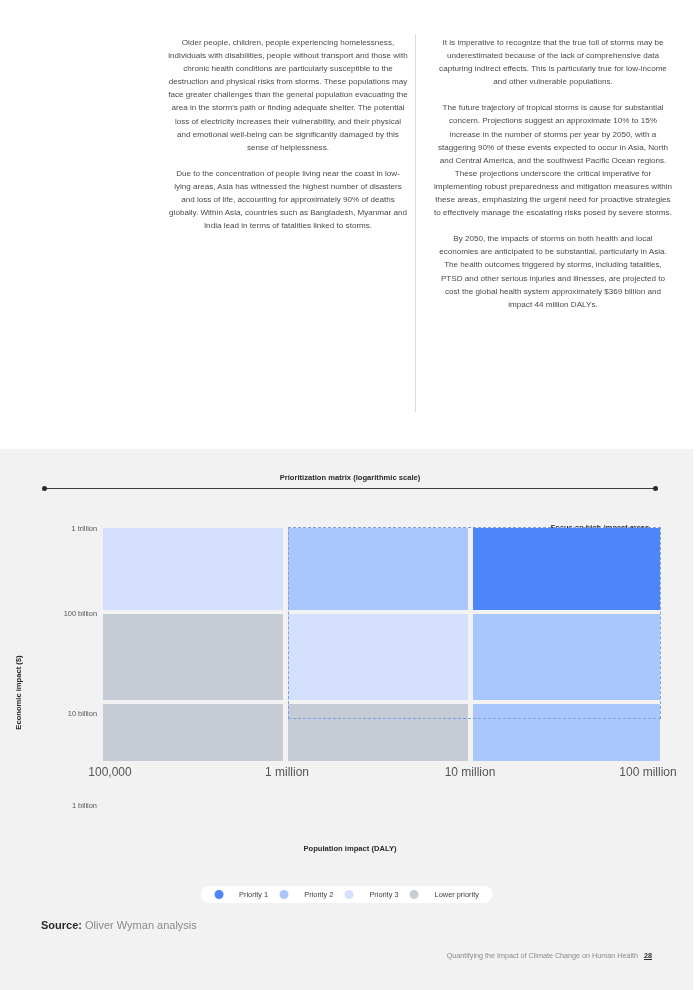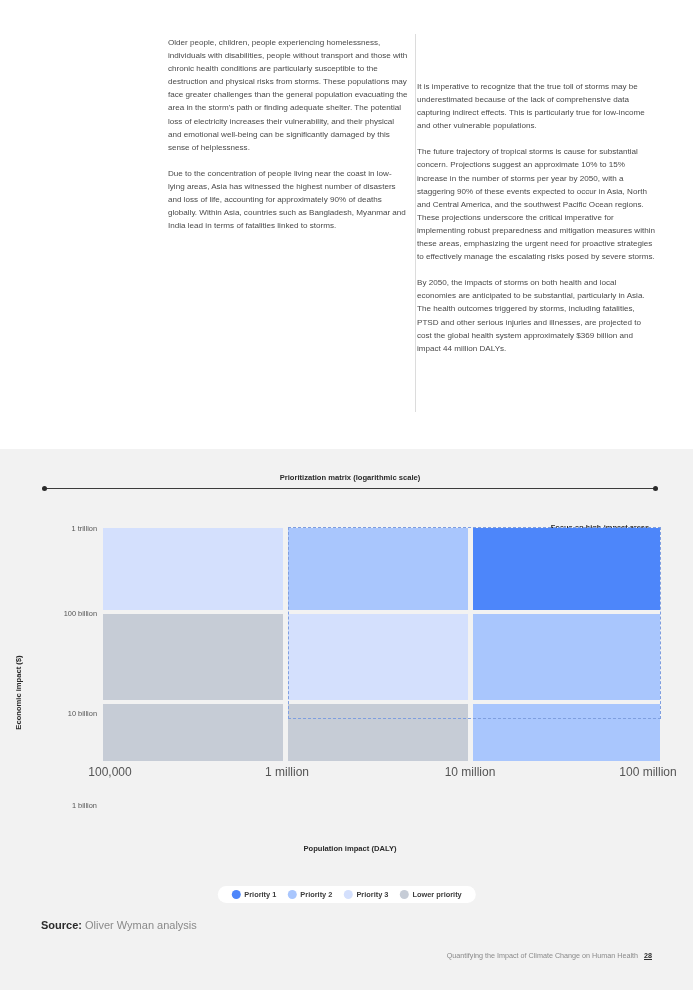--- a/index.html
+++ b/index.html
@@ -16,22 +16,22 @@
   
   .article {
     position:absolute; left:0; top:0; width:700px; height:445px;
     background:#ffffff;
   }
   .col {
     position:absolute; top:36px; width:240px;
     font-size:8.1px; line-height:13.1px; color:#4a4a4a;
   }
   .col.left  { left:168px; }
-  .col.right { left:417px;margin-top:44px; }
-  .col p { margin:0 0 13px 0; }
+  .col.right { left:433px; }
+  .col p { margin:0 0 13px 0;text-align:center; }
   .col h4 {
     margin:0 0 13px 0; font-size:8.3px; line-height:13px;
     font-weight:bold; color:#2b2b2b;
   }
   .col-divider {
     position:absolute; left:415px; top:34px; width:1px; height:378px;
     background:#dcdcdc;
   }
 
   
@@ -111,21 +111,21 @@
     font-size:7.6px; font-weight:bold; color:#2b2b2b;
   }
 
   
   .legend {
     position:absolute; left:50%; transform:translateX(-50%); top:437px;
     background:#ffffff; border-radius:12px;
     padding:4px 14px; display:flex; align-items:center; gap:11px;
     font-size:7.4px; color:#3c3c3c;
   }
-  .legend-item { display:flex; align-items:flex-start; gap:4px; white-space:nowrap;font-weight:bold; }
+  .legend-item { display:flex; align-items:flex-start; gap:16px; white-space:nowrap; }
   .swatch { width:9px; height:9px; border-radius:50%; display:inline-block; }
 
   .source {
     position:absolute; left:41px; top:470px; font-size:11px; color:#8a8a8a;
   }
   .source b { color:#2b2b2b; }
 
   .footer {
     position:absolute; right:41px; top:502px;
     font-size:7.2px; color:#8a8a8a; white-space:nowrap;

